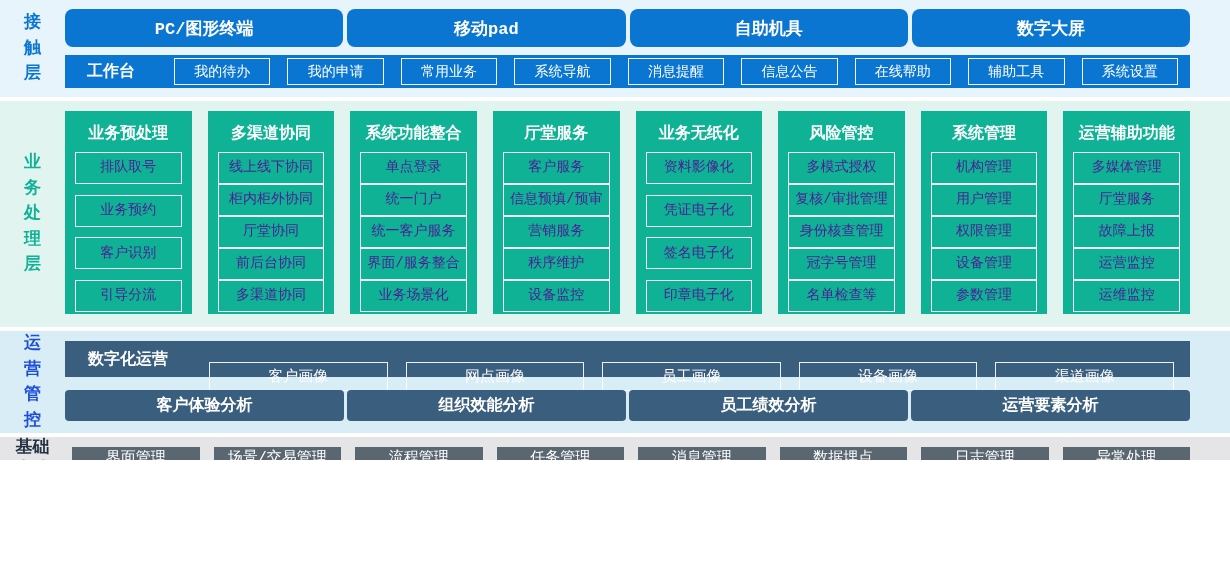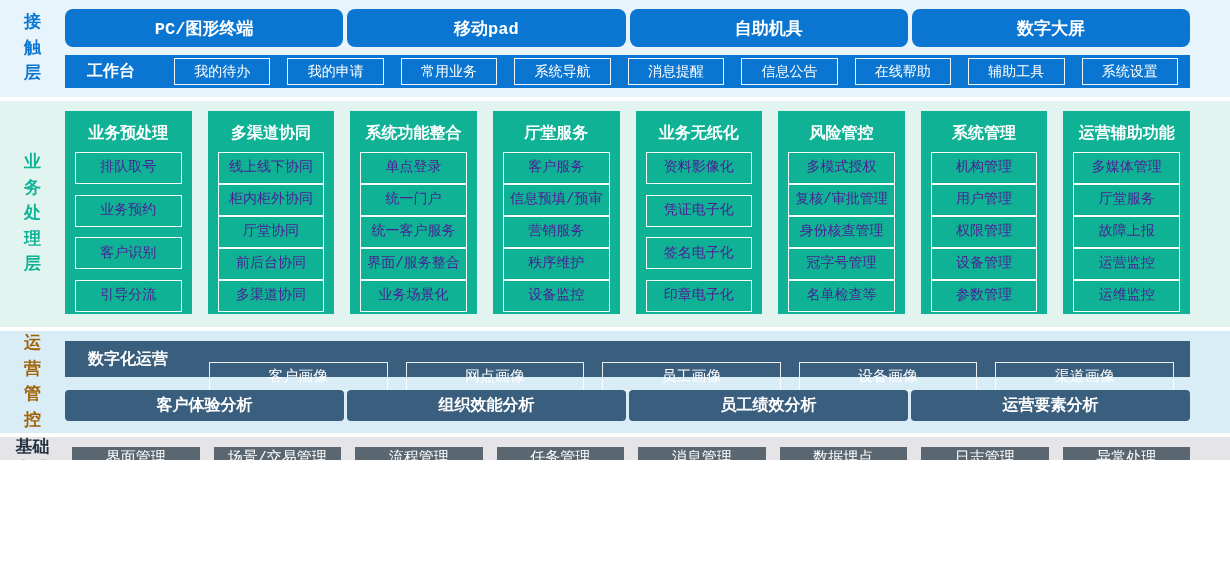--- a/index.html
+++ b/index.html
@@ -11,21 +11,21 @@
   .band{display:flex;box-sizing:border-box;}
   .band-contact{height:97px;background:#e8f4fb;}
   .band-business{height:297px;background:#e2f4ef;}
   .band-ops{height:111px;background:#d9edf7;}
   .band-base{flex:1;background:#e5e5e8;gap:7px;}
 
   .label-col{width:65px;flex-shrink:0;display:flex;align-items:center;justify-content:center;}
   .v-label{width:1.1em;word-break:break-all;text-align:center;font-weight:bold;font-size:17px;line-height:1.5;}
   .lbl-blue{color:#0a76d1;}
   .lbl-green{color:#10b296;}
-  .lbl-teal{color:#a16207;}
+  .lbl-teal{color:#1d4ed8;}
   .lbl-dark{width:2.3em;word-break:break-all;text-align:center;font-weight:bold;font-size:17px;line-height:1.3;color:#233240;}
 
   
   .contact-content{flex:1;padding:9px 40px 9px 0;display:flex;flex-direction:column;}
   .devices-row{display:flex;gap:4px;height:38px;}
   .device-btn{flex:1;background:#0a76d1;border-radius:8px;color:#fff;font-weight:bold;font-size:17px;
     display:flex;align-items:center;justify-content:center;}
   .workbench-bar{margin-top:8px;height:33px;background:#0a76d1;display:flex;align-items:center;
     padding-right:12px;gap:17px;}
   .wb-label{width:92px;flex-shrink:0;text-align:center;color:#fff;font-weight:bold;font-size:16px;}

